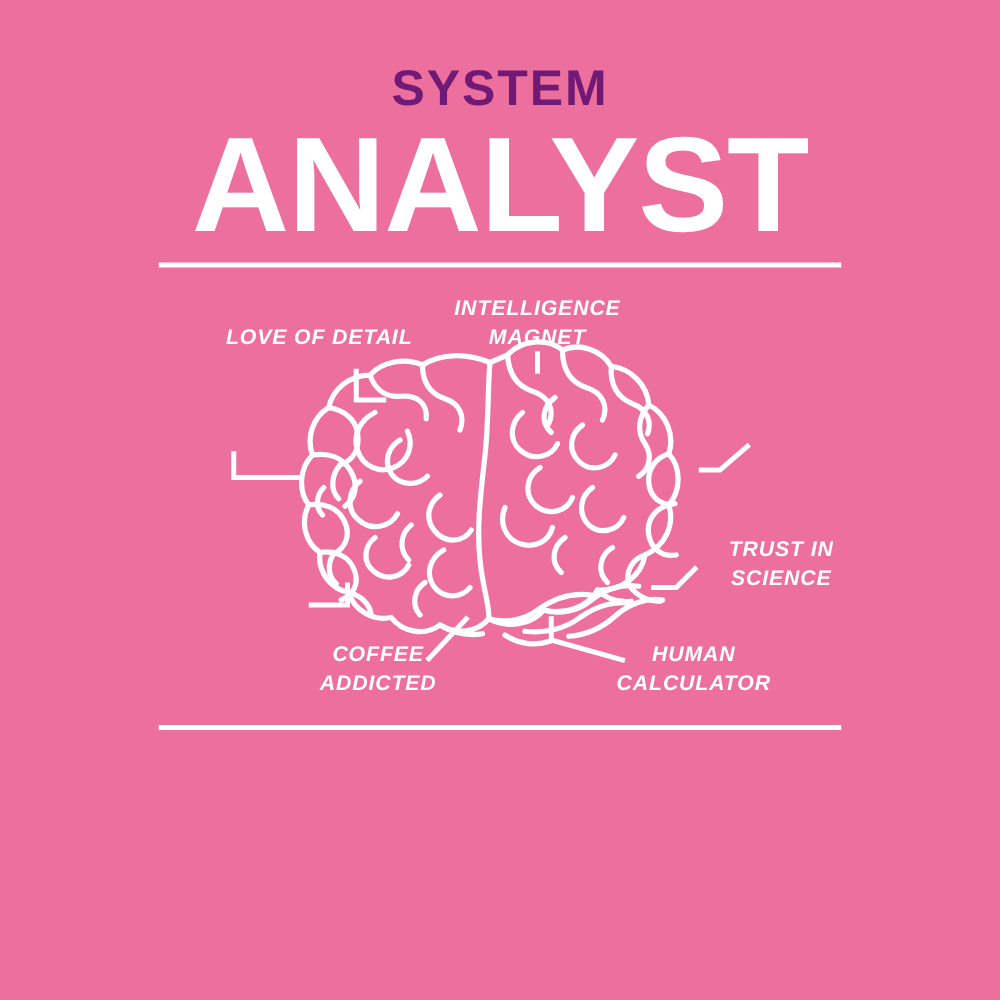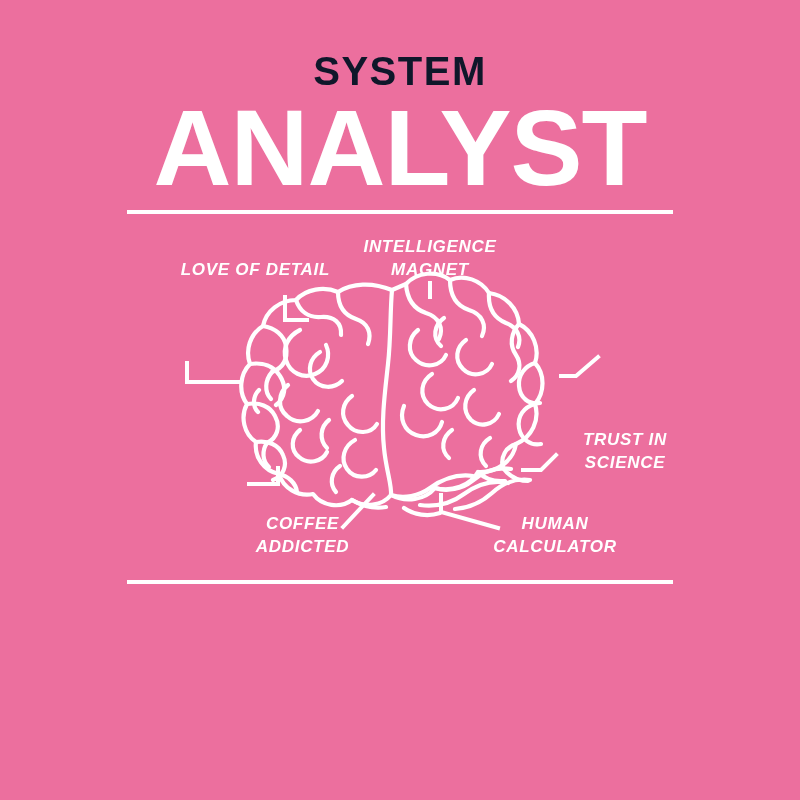--- a/index.html
+++ b/index.html
@@ -20,21 +20,21 @@
     background: #ec6f9e;
   }
 
   
   .subtitle {
     position: absolute;
     left: 0;
     top: 49px;
     width: 800px;
     text-align: center;
-    color: #0f172a;
+    color: #701a75;
     font-size: 40px;
     font-weight: 700;
     letter-spacing: 1.5px;
     line-height: 44px;
     white-space: nowrap;
   }
   .maintitle {
     position: absolute;
     left: 0;
     top: 96px;

